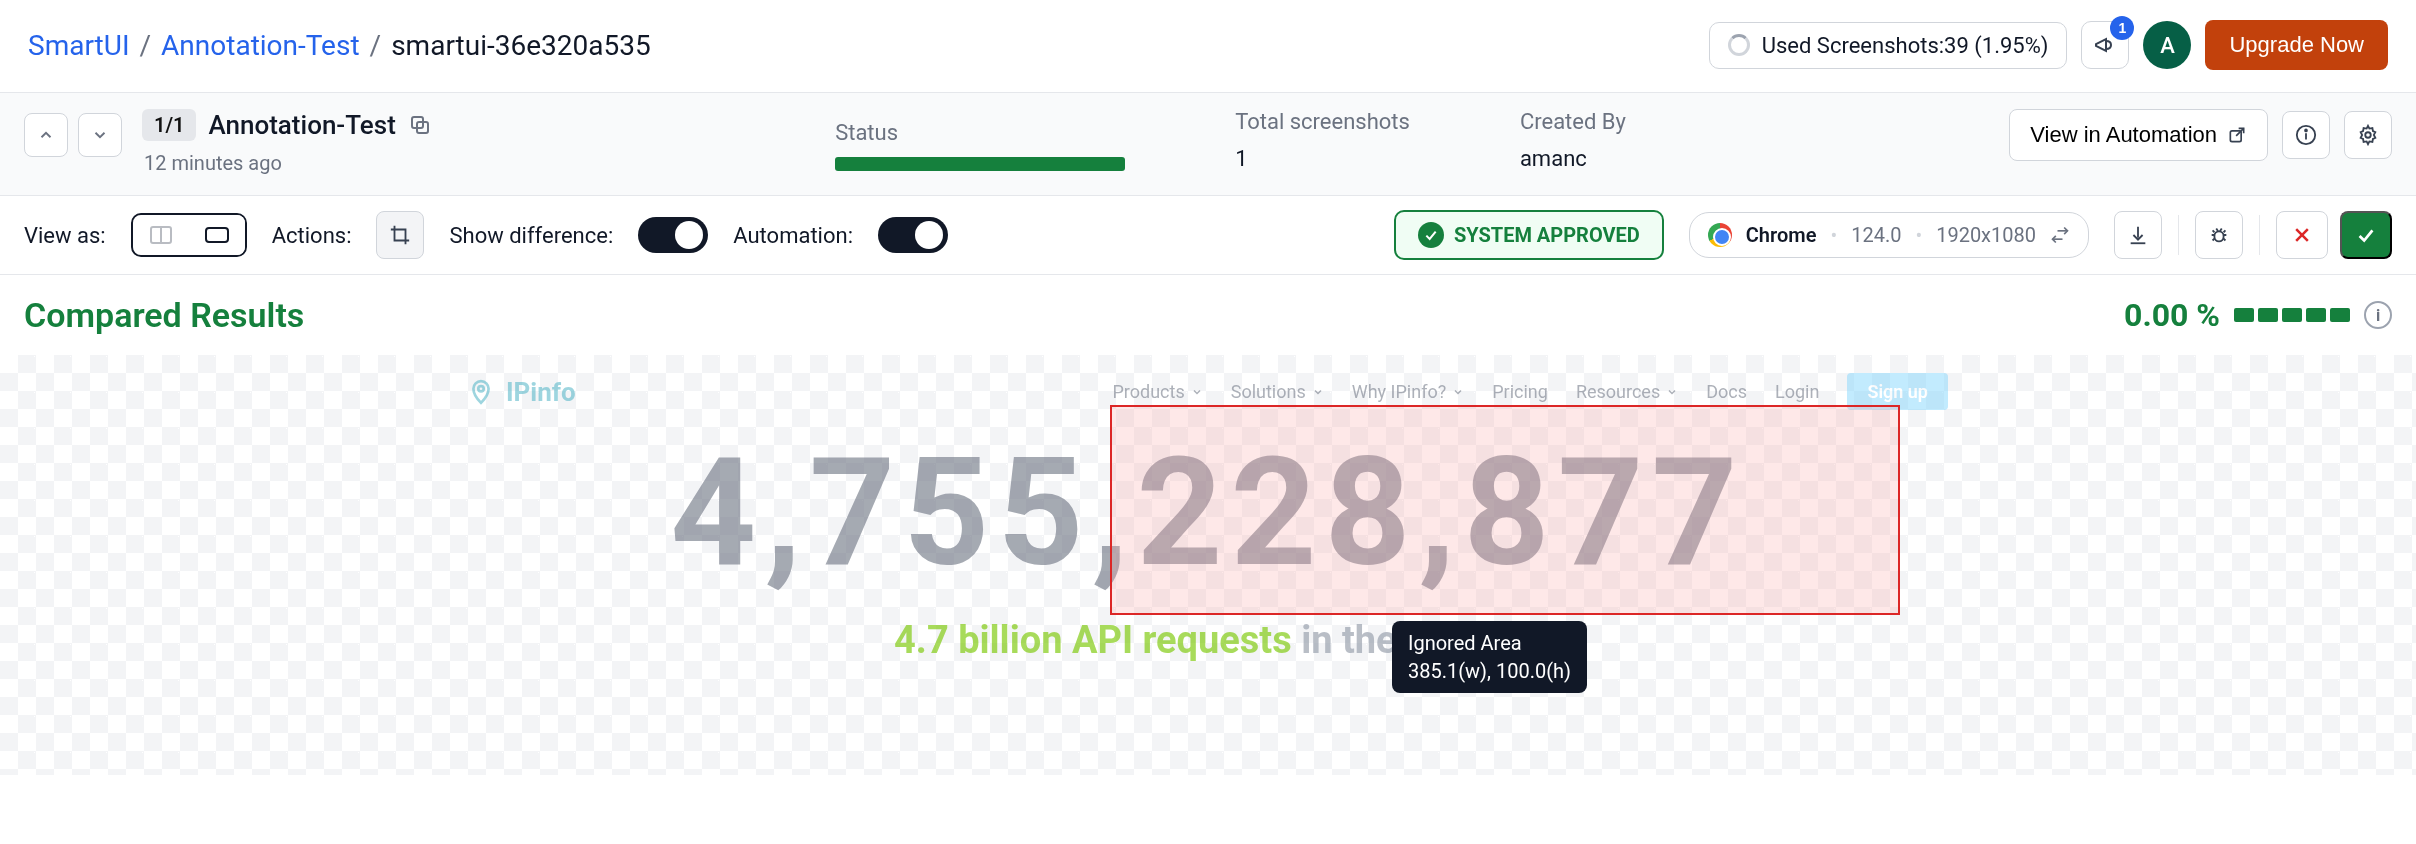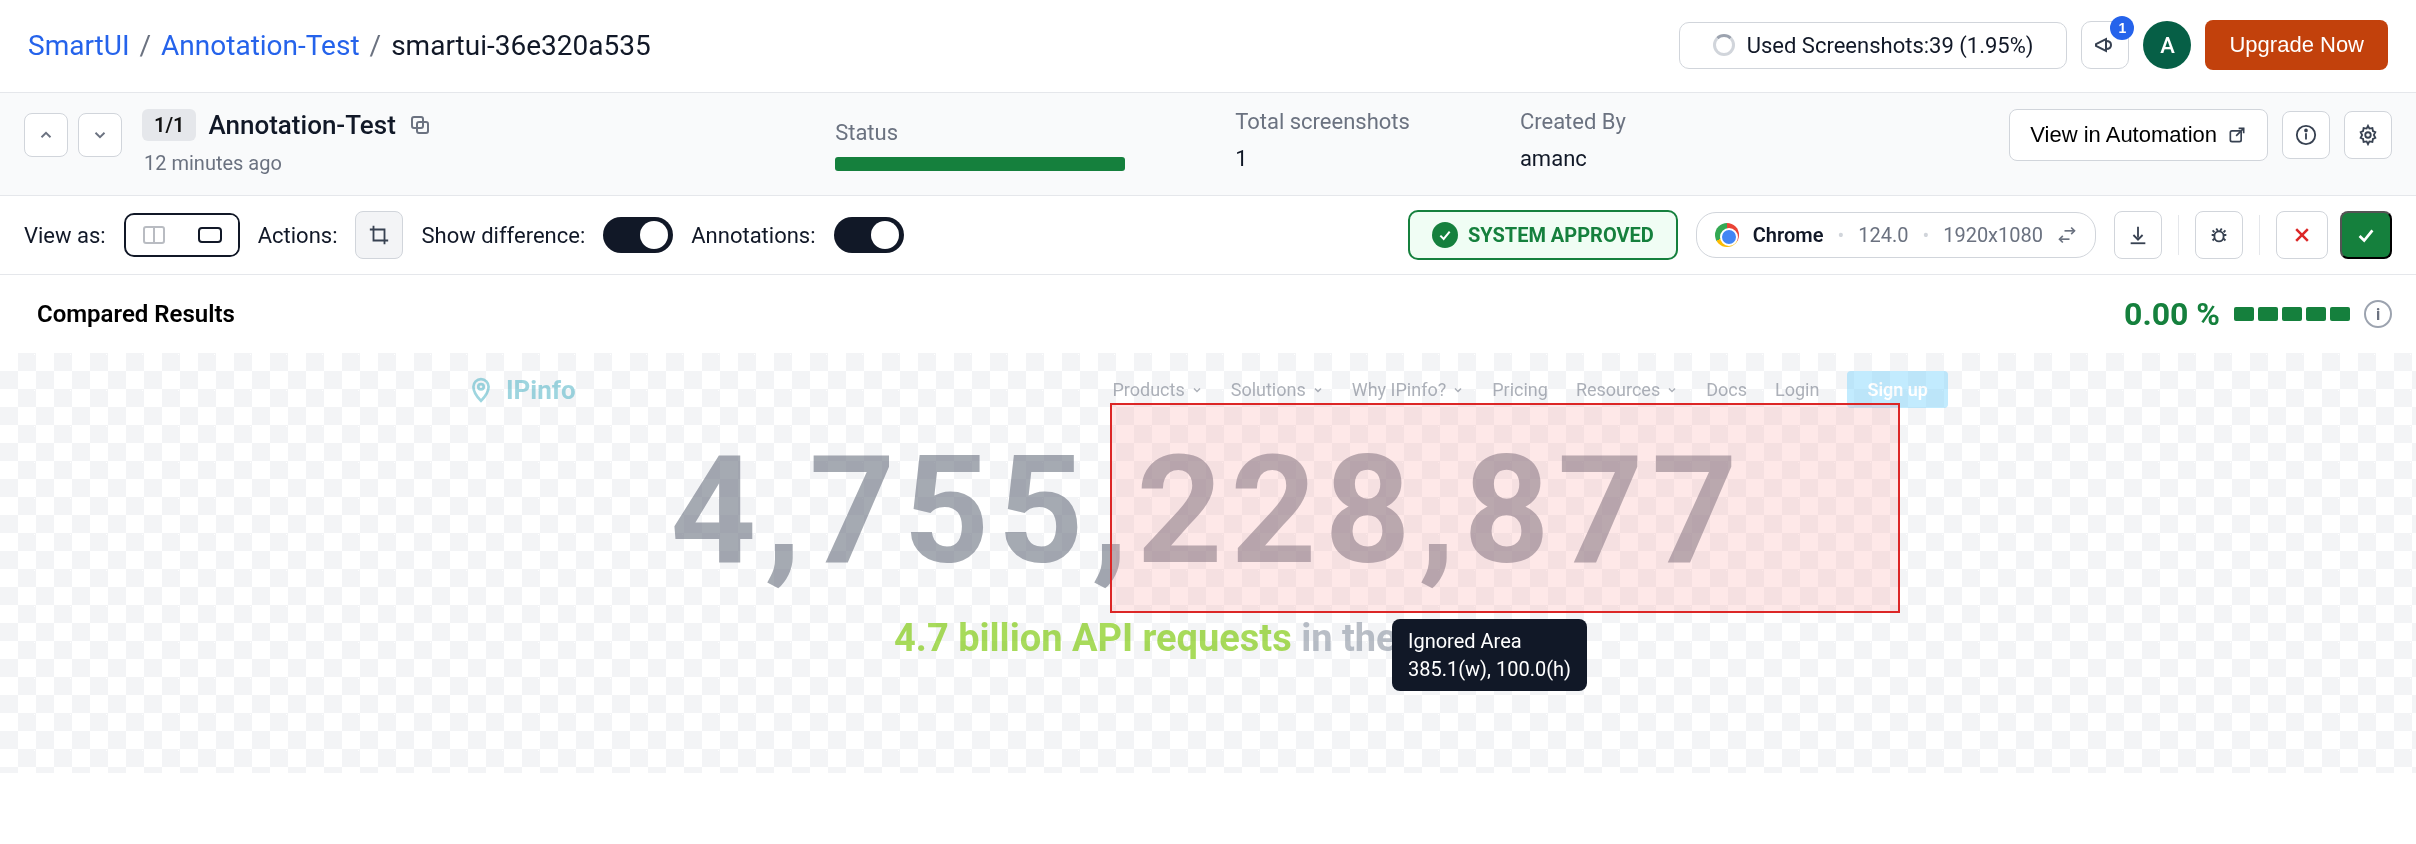--- a/index.html
+++ b/index.html
@@ -6,21 +6,21 @@
 body { font-family: -apple-system, BlinkMacSystemFont, "Segoe UI", Roboto, sans-serif; font-size: 14px; color: #111; background: #fff; width: 2416px; }
 
 
 .topbar { display: flex; align-items: center; justify-content: space-between; padding: 20px 28px 22px 28px; }
 .breadcrumb { display: flex; align-items: center; gap: 10px; font-size: 28px; }
 .breadcrumb a { color: #2563eb; text-decoration: none; }
 .breadcrumb .sep { color: #6b7280; }
 .breadcrumb .current { color: #111827; }
 
 .topbar-right { display: flex; align-items: center; gap: 14px; }
-.usage-pill { display: flex; align-items: center; gap: 12px; border: 1px solid #d1d5db; border-radius: 10px; padding: 10px 33px; font-size: 22px; color: #111827; }
+.usage-pill { display: flex; align-items: center; gap: 12px; border: 1px solid #d1d5db; border-radius: 10px; padding: 10px 18px; font-size: 22px; color: #111827; }
 .usage-pill .spinner { width: 22px; height: 22px; border: 3px solid #d1d5db; border-top-color: #9ca3af; border-radius: 50%; }
 .icon-btn { display:flex; align-items:center; justify-content:center; width:48px; height:48px; border:1px solid #d1d5db; border-radius:10px; background:#fff; position:relative; }
 .badge { position:absolute; top:-6px; right:-6px; background:#2563eb; color:#fff; border-radius:50%; width:24px; height:24px; font-size:14px; display:flex; align-items:center; justify-content:center; font-weight:600;}
 .avatar { width:48px; height:48px; border-radius:50%; background:#065f46; color:#fff; display:flex; align-items:center; justify-content:center; font-size:22px; font-weight:500;}
 .upgrade-btn { background:#c2410c; color:#fff; border:none; border-radius:8px; padding:12px 24px; font-size:22px; font-weight:500; }
 
 
 .info-row { display:flex; align-items:flex-start; padding: 16px 24px 20px 24px; background:#f9fafb; border-top:1px solid #e5e7eb; border-bottom:1px solid #e5e7eb; }
 .nav-arrows { display:flex; gap:10px; margin-right:20px; margin-top:4px;}
 .arrow-btn { width:44px; height:44px; border:1px solid #d1d5db; border-radius:8px; background:#fff; display:flex; align-items:center; justify-content:center;}
@@ -33,21 +33,21 @@
 .info-mid { display:flex; gap:110px; margin-left:auto; margin-right:40px; flex:1; justify-content:center; padding-left:60px;align-items:flex-end;}
 .info-col .label { color:#6b7280; font-size:22px; margin-bottom:12px;}
 .info-col .value { font-size:22px; color:#111827;}
 .status-bar-bg { width:290px; height:14px; background:#15803d; border-radius:3px; margin-top:6px;}
 
 .info-right { display:flex; align-items:center; gap:14px;}
 .view-auto-btn { display:flex; align-items:center; gap:10px; border:1px solid #d1d5db; border-radius:8px; background:#fff; padding:12px 20px; font-size:22px; font-weight:500;}
 .round-btn { width:48px; height:48px; border:1px solid #d1d5db; border-radius:8px; background:#fff; display:flex; align-items:center; justify-content:center;}
 
 
-.toolbar { display:flex; align-items:center; padding:14px 24px; border-bottom:1px solid #e5e7eb; gap:18px; background:#fff;}
+.toolbar { display:flex; align-items:center; padding:14px 24px; border-bottom:1px solid #e5e7eb; gap:25px; background:#fff;}
 .toolbar .lbl { font-size:22px; color:#111827;}
 .view-toggle { display:flex; border:2px solid #111827; border-radius:10px; overflow:hidden;}
 .view-toggle .opt { width:56px; height:40px; display:flex; align-items:center; justify-content:center; }
 .view-toggle .opt.active { background:#fff; }
 .view-toggle .opt.inactive { background:#fff; opacity:0.35;}
 .view-toggle { background:#fff; }
 .crop-btn { width:48px; height:48px; border:1px solid #d1d5db; border-radius:8px; background:#f3f4f6; display:flex; align-items:center; justify-content:center;}
 .switch { width:70px; height:36px; background:#111827; border-radius:18px; position:relative; }
 .switch .knob { width:28px; height:28px; background:#fff; border-radius:50%; position:absolute; top:4px; right:5px;}
 
@@ -61,21 +61,21 @@
 .dot { color:#d1d5db;}
 
 .tb-right { display:flex; align-items:center; gap:12px;}
 .sq-btn { width:48px; height:48px; border:1px solid #d1d5db; border-radius:8px; background:#fff; display:flex; align-items:center; justify-content:center;}
 .vsep { width:1px; height:40px; background:#e5e7eb; margin:0 4px;}
 .reject-btn { width:52px; height:48px; border:1px solid #d1d5db; border-radius:8px; background:#fff; display:flex; align-items:center; justify-content:center; color:#dc2626; font-size:24px; font-weight:700;}
 .accept-btn { width:52px; height:48px; border-radius:8px; background:#15803d; display:flex; align-items:center; justify-content:center; color:#fff;}
 
 
 .results-head { display:flex; align-items:center; justify-content:space-between; padding:20px 24px;}
-.results-head h2 { font-size:24px; font-weight:600; color:#000000;margin-left:13px;}
+.results-head h2 { font-size:34px; font-weight:600; color:#15803d;}
 .results-right { display:flex; align-items:center; gap:14px;}
 .pct { color:#15803d; font-size:32px; font-weight:700;}
 .segments { display:flex; gap:4px;}
 .segments .seg { width:20px; height:14px; background:#15803d; border-radius:2px;}
 .info-i { width:28px; height:28px; border:2px solid #9ca3af; border-radius:50%; display:flex; align-items:center; justify-content:center; color:#6b7280; font-size:16px; font-weight:700;}
 
 
 .canvas { position:relative; height:420px; background-color:#fff; background-image: linear-gradient(45deg,#f3f4f6 25%,transparent 25%),linear-gradient(-45deg,#f3f4f6 25%,transparent 25%),linear-gradient(45deg,transparent 75%,#f3f4f6 75%),linear-gradient(-45deg,transparent 75%,#f3f4f6 75%); background-size:36px 36px; background-position:0 0,0 18px,18px -18px,-18px 0; overflow:hidden;}
 .site { position:absolute; top:18px; left:50%; transform:translateX(-50%); width:1480px;}
 .site-nav { display:flex; align-items:center; justify-content:space-between; opacity:0.55;}
@@ -207,21 +207,21 @@
   <button class="crop-btn">
       <svg width="22" height="22" viewBox="0 0 24 24" fill="none" stroke="#374151" stroke-width="2">
         <path d="M6 2v16h16"></path>
         <path d="M18 22V6H2"></path>
       </svg>
     </button>
   <span class="lbl">Show difference:</span>
   <div class="switch">
       <div class="knob"></div>
     </div>
-  <span class="lbl">Annotations:</span>
+  <span class="lbl">Automation:</span>
   <div class="switch">
       <div class="knob"></div>
     </div>
 
   <div class="approved-pill">
     <span class="check">
         <svg width="16" height="16" viewBox="0 0 24 24" fill="none" stroke="#fff" stroke-width="3">
           <polyline points="5 13 10 18 19 7"></polyline>
         </svg>
       </span>

